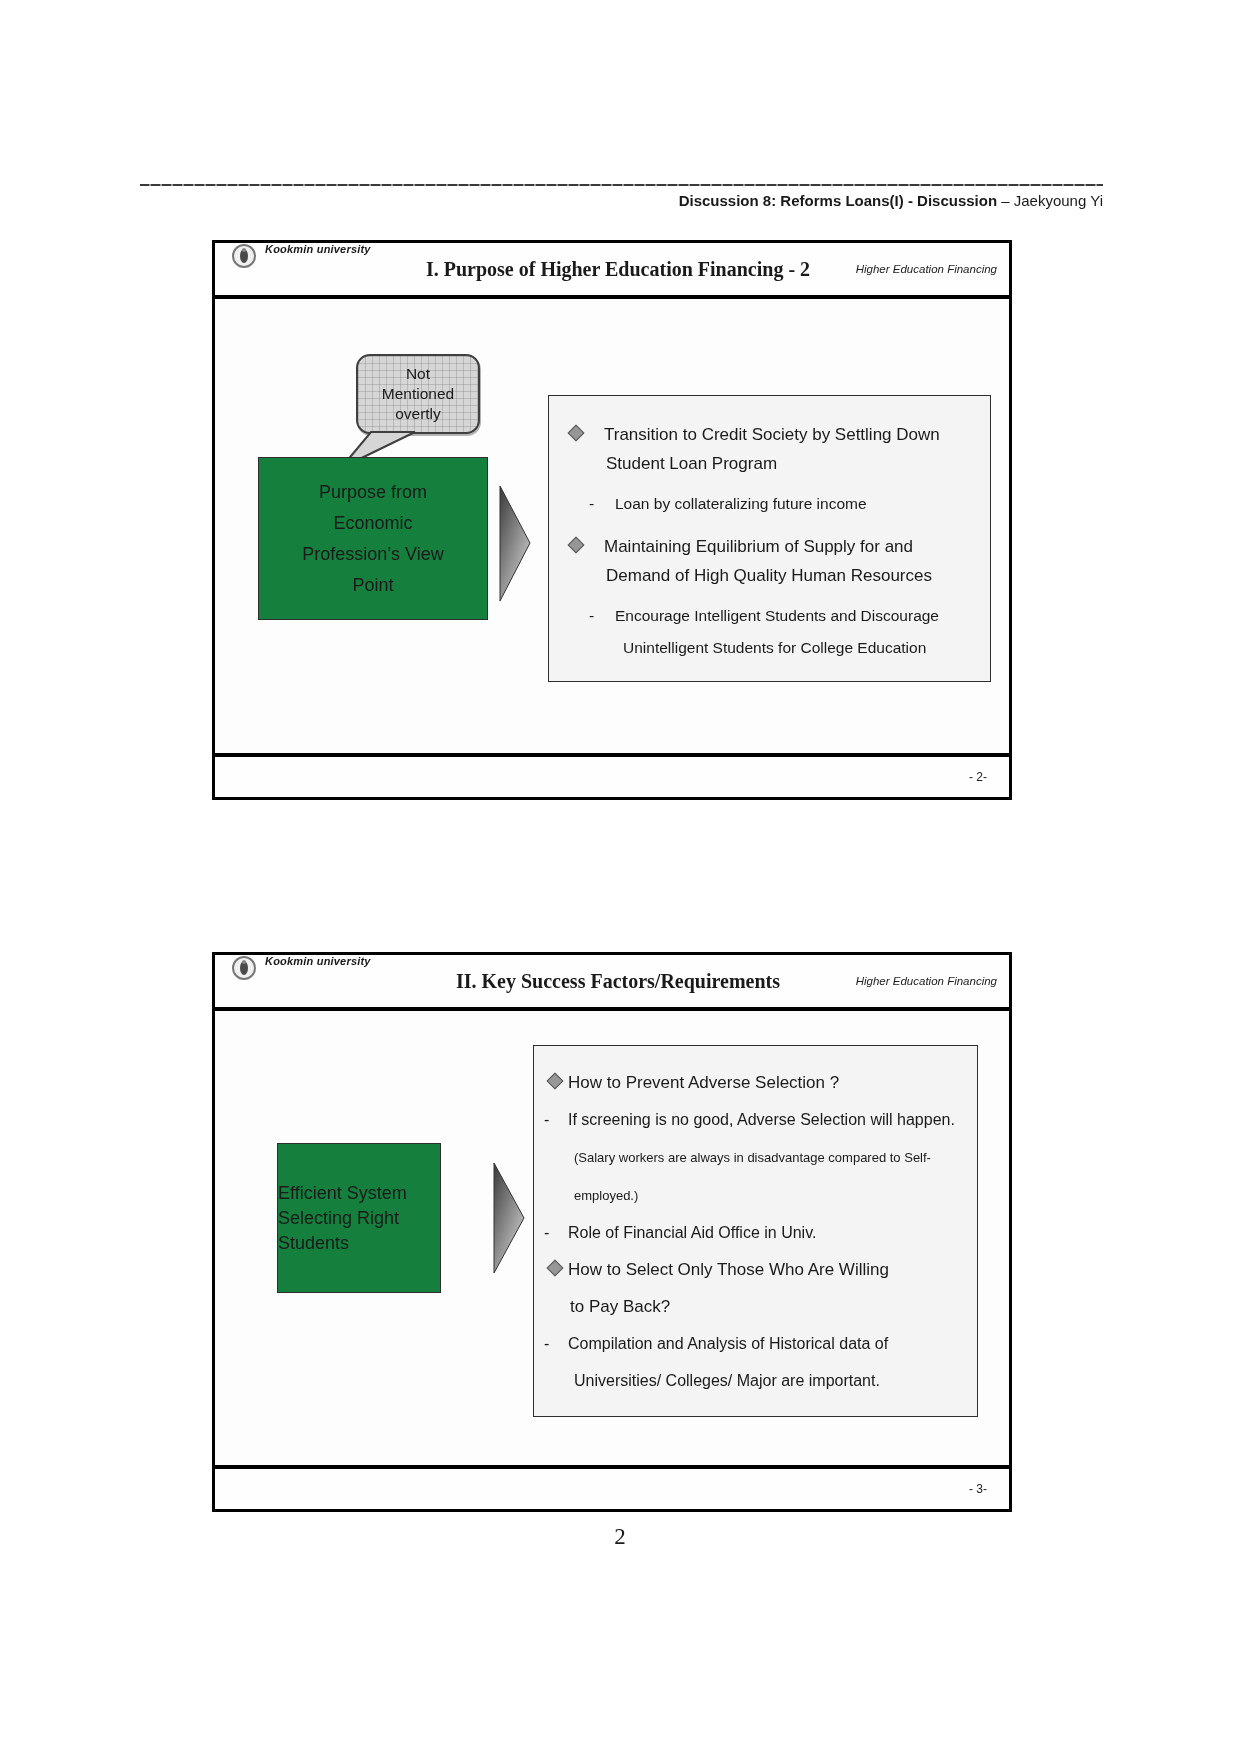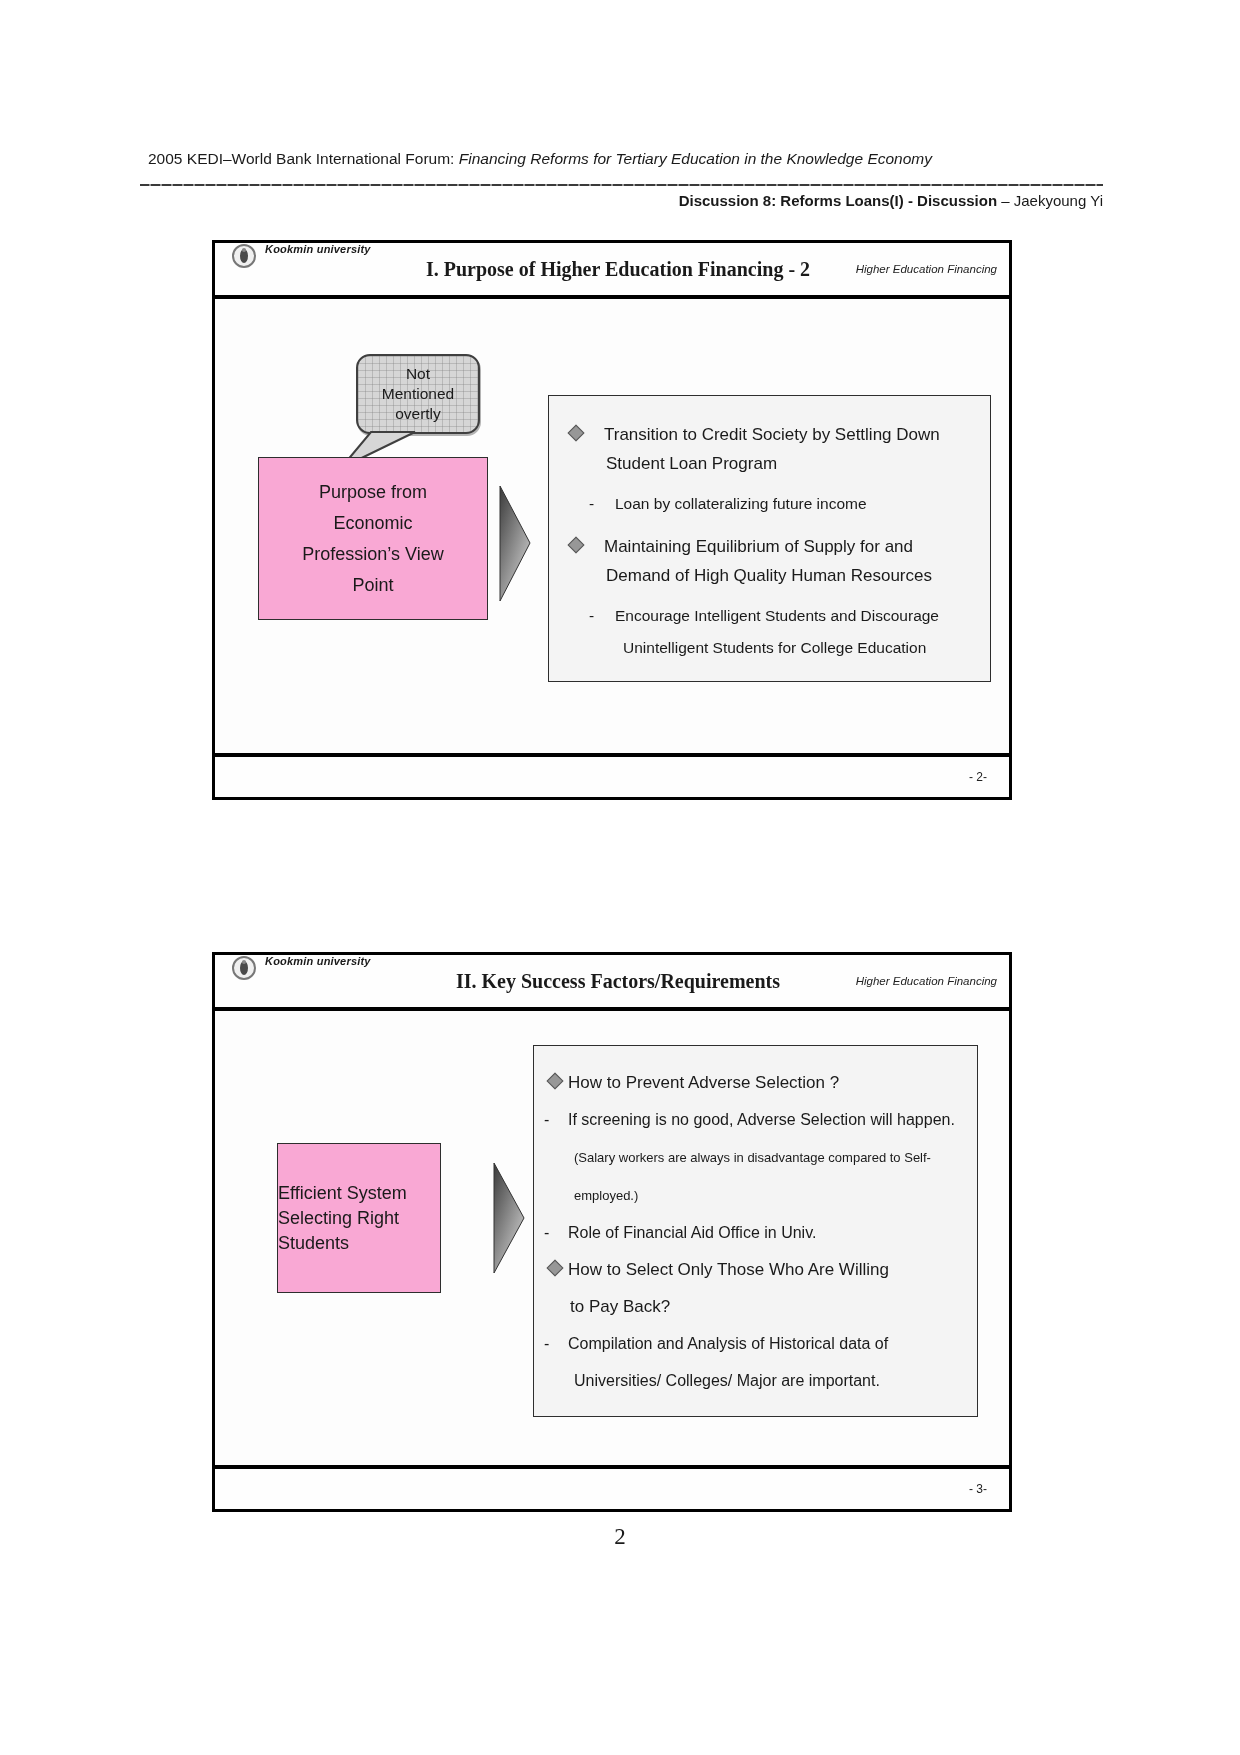--- a/index.html
+++ b/index.html
@@ -35,21 +35,21 @@
   .bubble{position:absolute;left:141px;top:55px;width:124px;height:80px;box-sizing:border-box;
           background-color:#d6d6d6;
           background-image:linear-gradient(rgba(130,130,130,.35) 1px,transparent 1px),
                            linear-gradient(90deg,rgba(130,130,130,.35) 1px,transparent 1px);
           background-size:7px 7px;
           border:2px solid #3f3f3f;border-radius:14px;box-shadow:1px 2px 0 rgba(90,90,90,.45);
           display:flex;align-items:center;justify-content:center;text-align:center;
           font-size:15.5px;line-height:20px;}
   .bubble-tail{position:absolute;left:124px;top:132px;}
 
-  .shape-box{position:absolute;box-sizing:border-box;background:#f9a8d4;border:1.5px solid #2e2e2e;}
+  .shape-box{position:absolute;box-sizing:border-box;background:#15803d;border:1.5px solid #2e2e2e;}
   .s1-leftbox{left:43px;top:158px;width:230px;height:163px;display:flex;align-items:center;
               justify-content:center;text-align:center;font-size:18px;line-height:31px;}
   .arrow-svg{position:absolute;}
 
   .content-box{position:absolute;box-sizing:border-box;background:#f4f4f4;border:1.5px solid #2e2e2e;}
   .s1-cbox{left:333px;top:96px;width:443px;height:287px;padding:24px 14px 8px 21px;}
   .s1-cbox .lvl1{font-size:17px;line-height:29px;padding-left:36px;text-indent:-36px;}
   .s1-cbox .lvl2{font-size:15.5px;line-height:32px;margin-left:36px;padding-left:17px;text-indent:-17px;}
   .s1-cbox .lvl2{margin-top:10px;}
   .s1-cbox .lvl1 + .lvl1, .s1-cbox .lvl2 + .lvl1{margin-top:12px;}
@@ -69,21 +69,20 @@
               font-size:18px;line-height:25px;text-align:left;}
 
   .page-number{position:absolute;left:0;top:1524px;width:100%;text-align:center;
                font-family:"Liberation Serif",serif;font-size:23px;}
 </style>
 </head>
 <body>
 
 <div class="page">
 
-  <div class="doc-title-line"><span>2005 KEDI–World Bank International Forum:</span><em> Financing Reforms for Tertiary Education in the Knowledge Economy</em></div>
   <div class="doc-rule"></div>
   <div class="doc-subtitle"><strong>Discussion 8: Reforms Loans(I) -  Discussion</strong><span> – Jaekyoung Yi</span></div>
 
   <section class="slide" style="top:240px">
     <div class="slide-head">
       <div class="brand-group">
         <svg width="26" height="26" viewBox="0 0 26 26">
           <circle cx="13" cy="13" r="11" fill="#f0f0f0" stroke="#777" stroke-width="2"></circle>
           <ellipse cx="13" cy="13" rx="4" ry="7" fill="#4a4a4a"></ellipse>
           <circle cx="13" cy="7" r="2" fill="#888"></circle>

